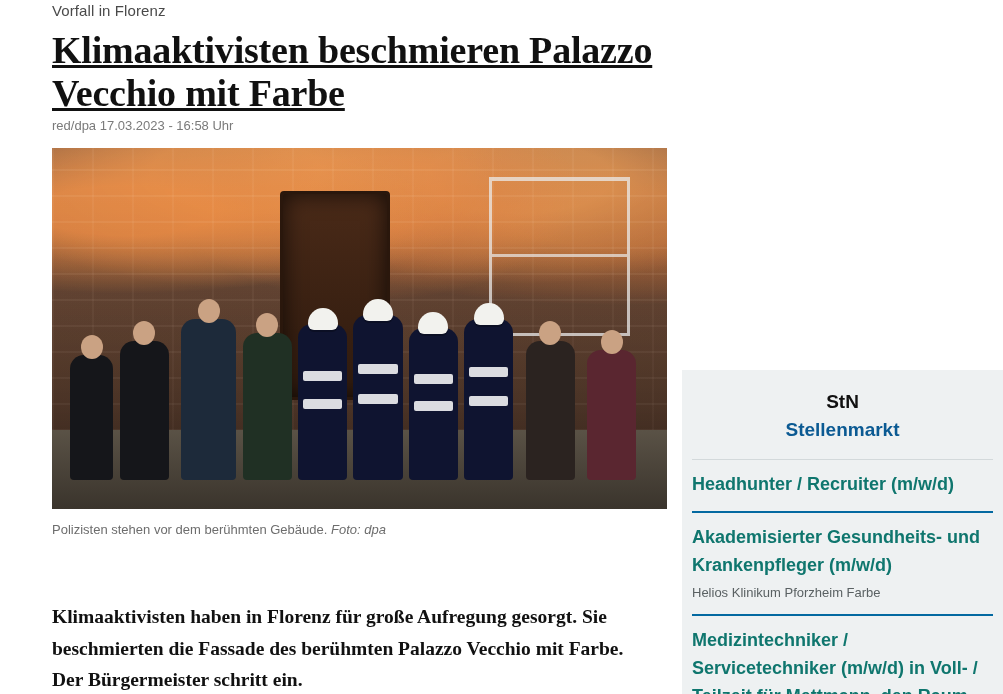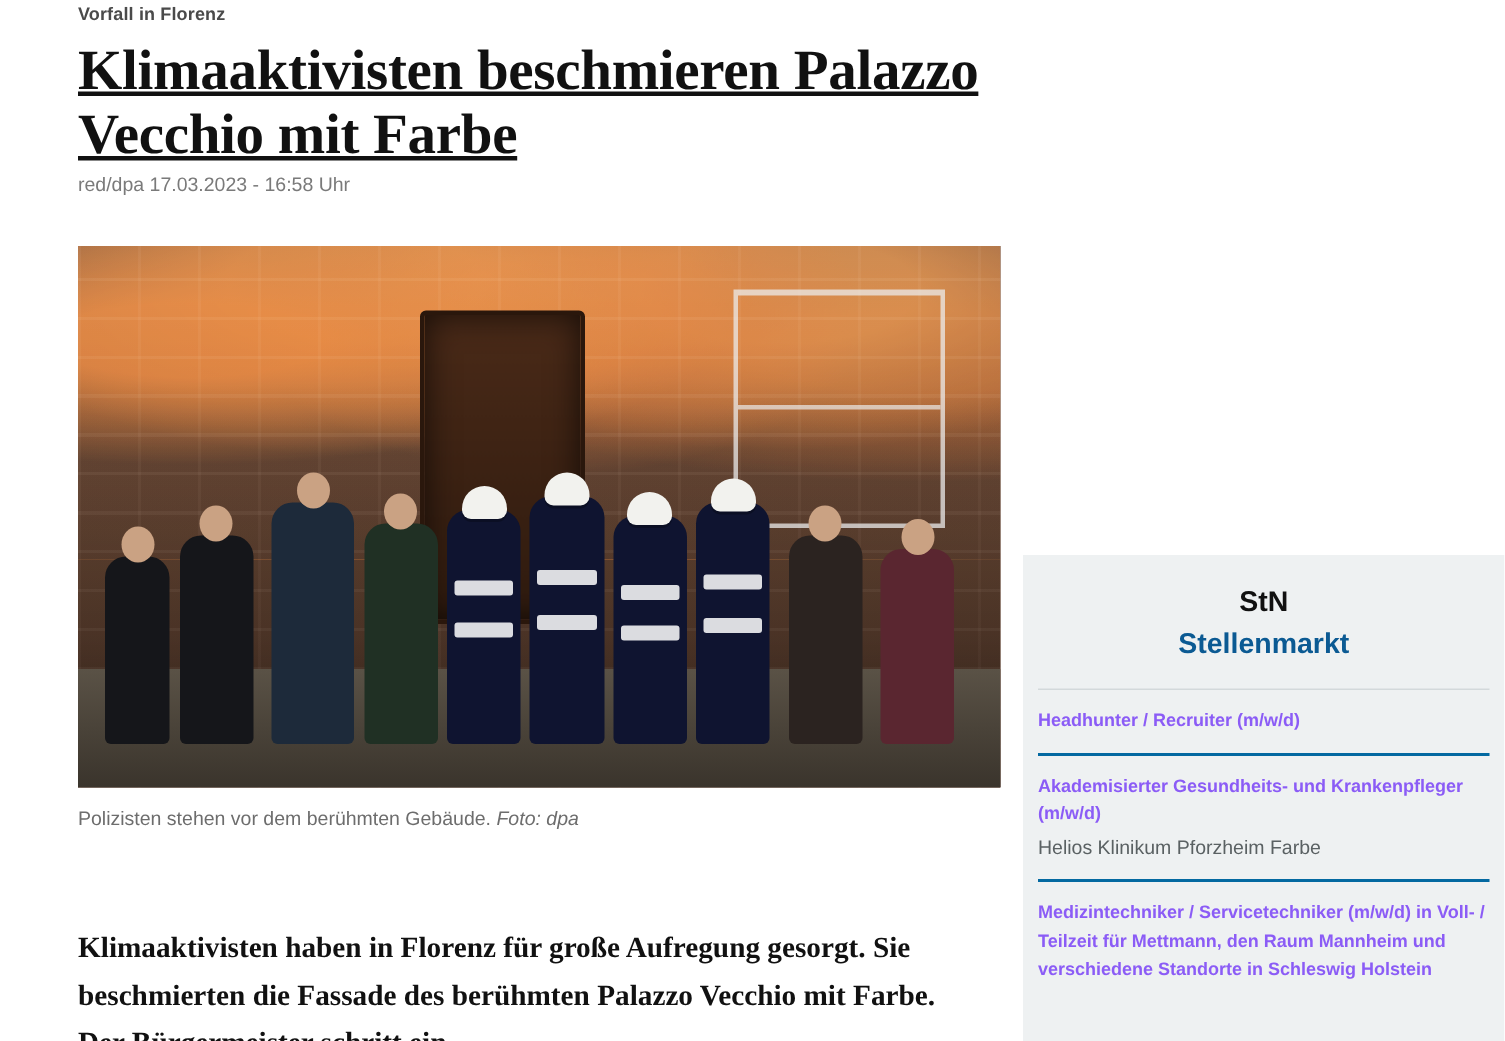--- a/index.html
+++ b/index.html
@@ -20,43 +20,43 @@
     height: 694px;
   }
   
   .article {
     position: absolute;
     left: 52px;
     top: 0;
     width: 615px;
   }
   .kicker {
-    font-size: 12px;
+    font-size: 15px;
     color: #4a4a4a;
-    font-weight: 700;
+    font-weight: 400;
     margin-top: 2px;
     letter-spacing: 0.1px;
   }
   .headline {
     font-family: "Liberation Serif", serif;
     font-size: 38px;
     line-height: 1.12;
     font-weight: 700;
     color: #111111;
     margin: 10px 0 0 0;
     letter-spacing: -0.2px;
     text-decoration: underline;
   }
   .byline {
     font-size: 13px;
     color: #7a7a7a;
     margin-top: 4px;
   }
   .figure {
-    margin-top: 34px;
+    margin-top: 15px;
     width: 615px;
   }
   .photo {
     position: relative;
     width: 615px;
     height: 361px;
     overflow: hidden;
     background: #6b4a3a;
   }
   
@@ -220,23 +220,23 @@
     margin-top: 16px;
   }
   .job {
     padding: 11px 0 12px 0;
     border-top: 2px solid #0369a1;
   }
   .job:first-child {
     border-top: 1px solid #d3d9db;
   }
   .job-title {
-    font-size: 12px;
+    font-size: 18px;
     font-weight: 700;
-    color: #8b5cf6;
+    color: #0f766e;
     line-height: 1.55;
   }
   .job-company {
     margin-top: 3px;
     font-size: 13px;
     color: #5a6163;
     line-height: 1.5;
   }
 </style>
 </head>

